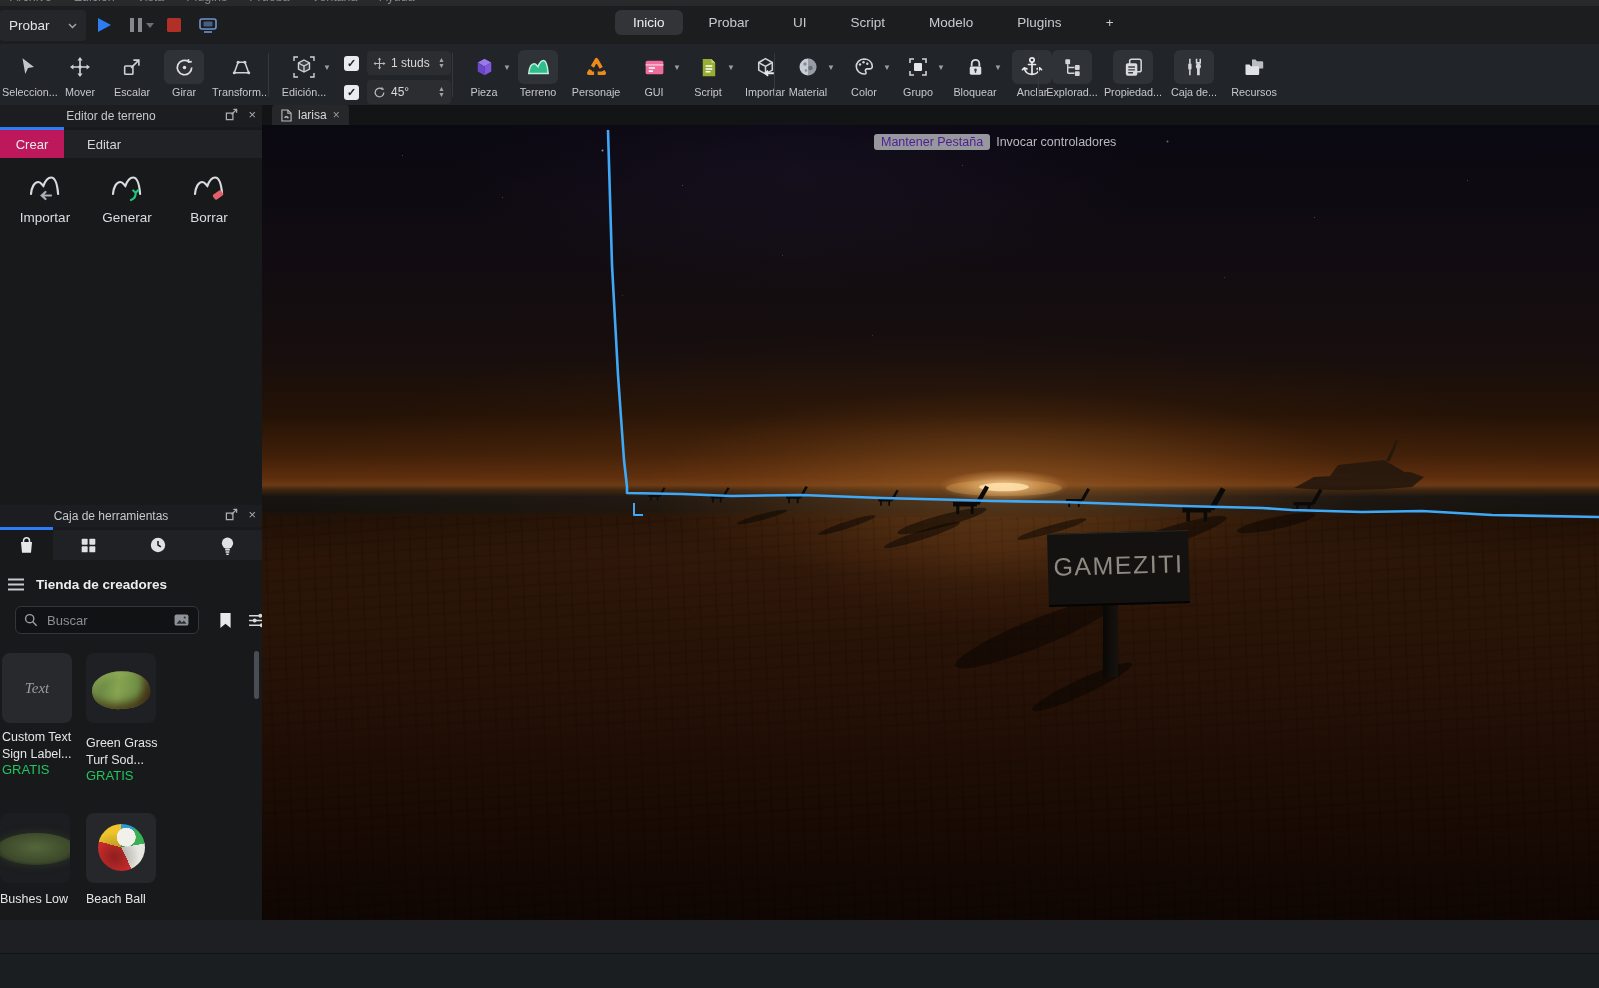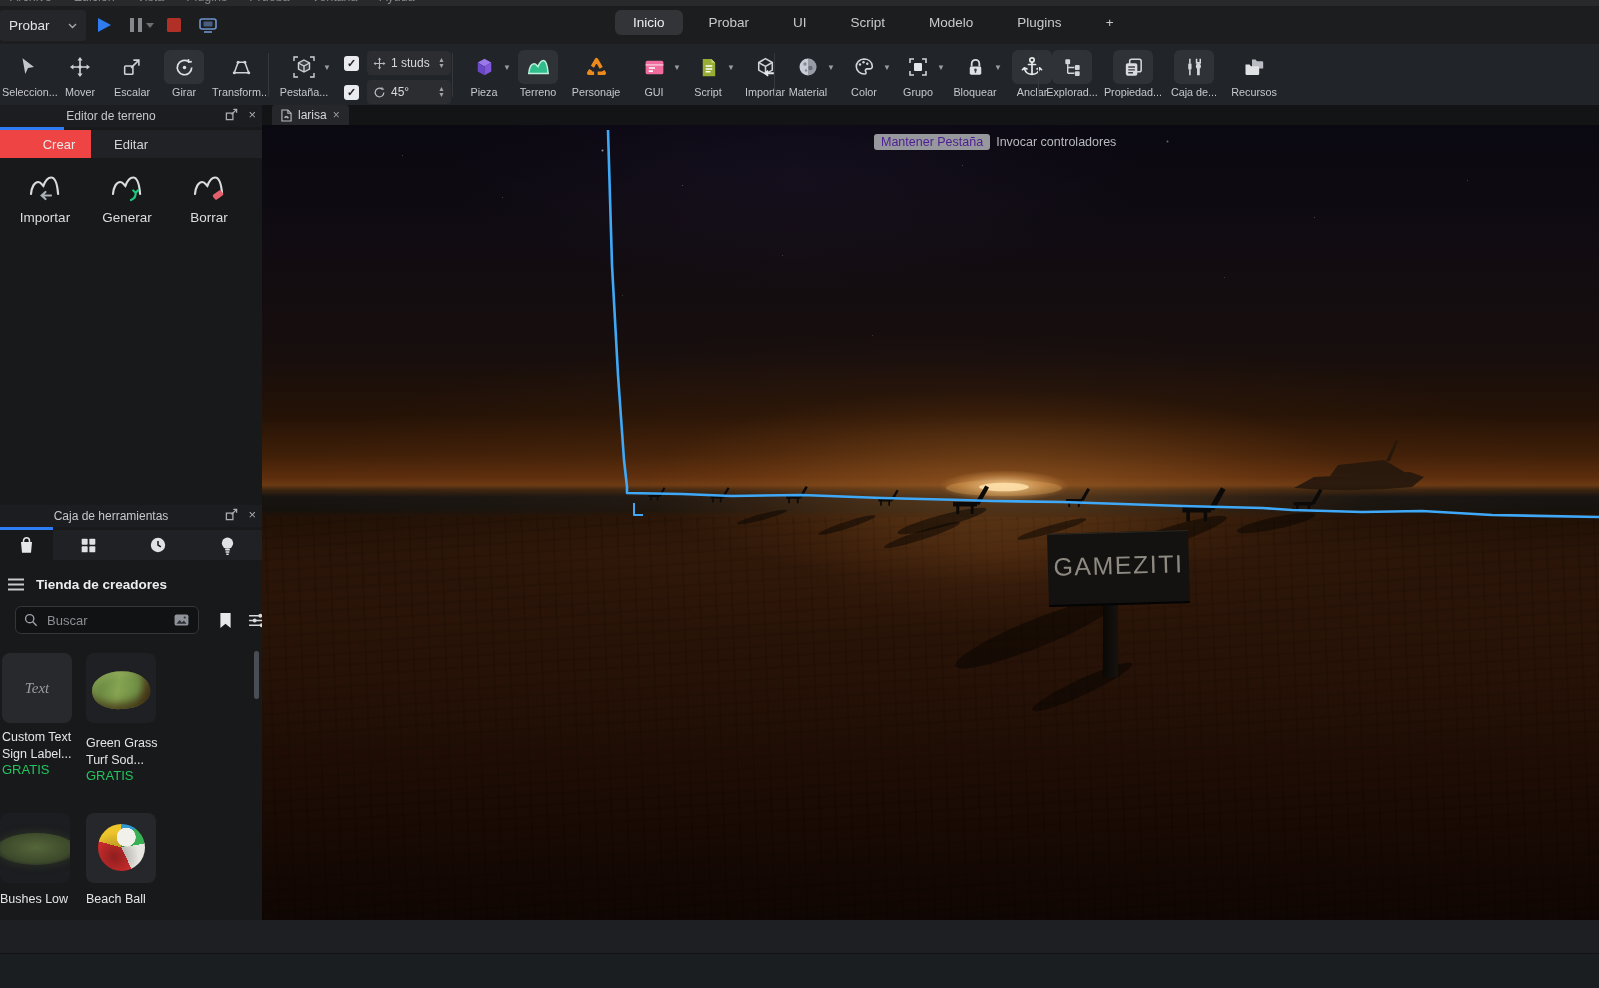--- a/index.html
+++ b/index.html
@@ -34,21 +34,21 @@
   .pill .val{font-size:12px;color:#d8d9db;white-space:nowrap;flex:1;}
   .steps{display:flex;flex-direction:column;line-height:6px;font-size:7px;color:#9fa2a6;}
   
   .panel-hd{position:relative;height:22px;background:#1b1d20;display:flex;align-items:center;justify-content:center;
       font-size:12px;color:#c6c8cb;}
   .hd-icons{position:absolute;right:6px;top:3px;display:flex;gap:10px;align-items:center;color:#a9abae;}
   .bluebar{position:absolute;height:3px;background:#2e7df6;}
   #terrain-panel{left:0;top:105px;width:262px;height:400px;background:#17191b;}
   #terrain-tabs{position:absolute;left:0;top:25px;width:262px;height:28px;background:#202225;display:flex;}
   .ttab{display:flex;align-items:center;justify-content:center;font-size:13px;color:#d2d4d6;}
-  .ttab.active{background:#ef4444;color:#e8e9eb;padding-left:27px;}
+  .ttab.active{background:#be185d;color:#e8e9eb;}
   #terrain-actions{position:absolute;left:4px;top:60px;display:flex;}
   .taction{width:82px;text-align:center;padding-top:4px;}
   .taction .lbl{font-size:13.5px;color:#dcdde0;margin-top:3px;}
   #toolbox-panel{left:0;top:505px;width:262px;height:415px;background:#17191b;}
   #toolbox-tabs{position:absolute;left:0;top:25px;width:262px;height:30px;background:#1f2124;display:flex;}
   .btab{width:65.5px;display:flex;align-items:center;justify-content:center;}
   .btab.active{background:#17191b;}
   #store-heading{position:absolute;left:8px;top:72px;display:flex;align-items:center;gap:12px;}
   #store-heading .t{font-size:13.5px;font-weight:bold;color:#eceded;}
   #search-row{position:absolute;left:15px;top:101px;width:258px;height:28px;}
@@ -239,21 +239,21 @@
         <div class="icw">
             <span class="ic">
           <svg width="26" height="26" viewBox="0 0 26 26" stroke="#cfd2d6" stroke-width="1.4" fill="none">
                 <path d="M13 6l5.5 3v6L13 18l-5.5-3V9z" fill="#3a3d42"></path>
                 <path d="M7.5 9L13 12l5.5-3M13 12v6"></path>
                 <path d="M3 7V3h4M19 3h4v4M23 19v4h-4M7 23H3v-4"></path>
               </svg>
             </span>
           <span class="caret">▼</span>
           </div>
-        <div class="lbl">Pestaña...</div>
+        <div class="lbl">Edición...</div>
       </div>
       <div style="display:flex;flex-direction:column;gap:5px;margin-left:8px;margin-top:1px">
         <div style="display:flex;align-items:center;gap:8px">
           <div class="cb">✓</div>
           <div class="pill">
             <span class="ic">
               <svg width="13" height="13" viewBox="0 0 24 24" stroke="#b9bdc2" stroke-width="2" fill="#b9bdc2">
                   <path d="M12 4v16M4 12h16" fill="none"></path>
                   <path d="M12 1l-3 4h6zM12 23l-3-4h6zM1 12l4-3v6zM23 12l-4-3v6z" stroke="none"></path>
                 </svg>

